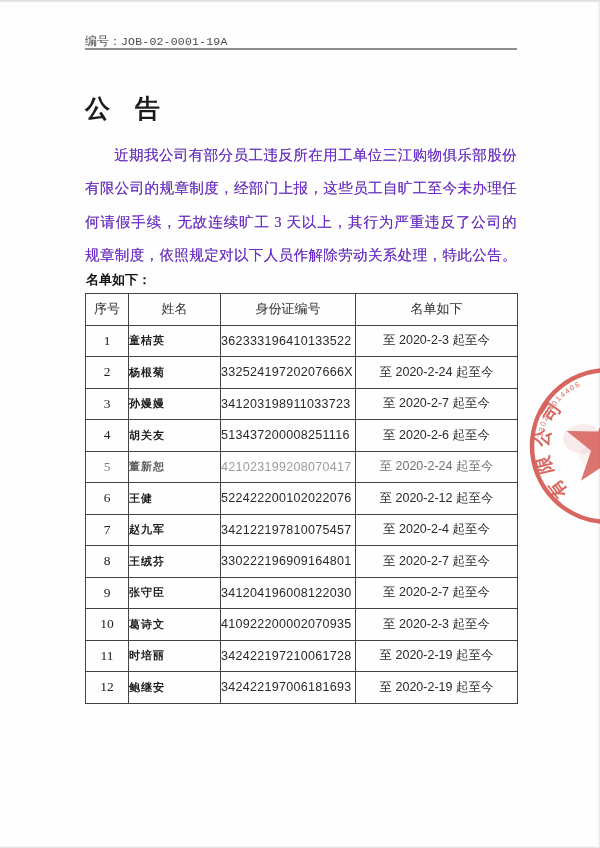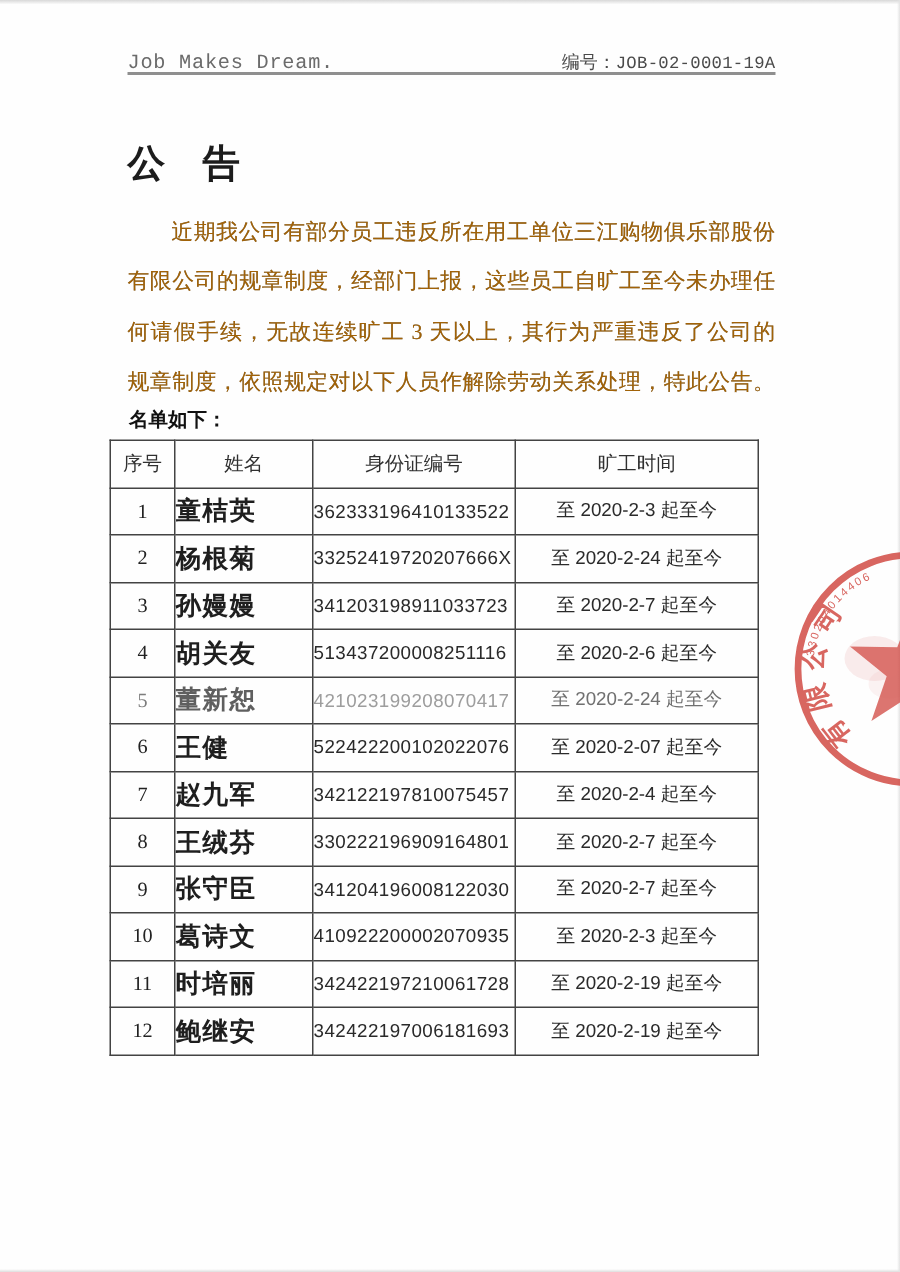--- a/index.html
+++ b/index.html
@@ -11,49 +11,48 @@
 
   
   .hdr{position:absolute;top:33px;left:85px;width:432px;display:flex;justify-content:space-between;align-items:baseline;}
   .slogan{font-family:"Liberation Mono","DejaVu Sans Mono",monospace;font-size:13.5px;color:#6b6b6b;letter-spacing:.5px;}
   .docno{font-size:12px;color:#4a4a4a;}
   .docno .val{font-family:"Liberation Mono","DejaVu Sans Mono",monospace;font-size:11.5px;letter-spacing:.2px;}
   .hdr-line{position:absolute;top:48px;left:85px;width:432px;height:2px;background:#8f8f8f;}
 
   
   .title{position:absolute;top:92px;left:85px;width:432px;font-size:25px;font-weight:700;color:#1c1c1c;}
-  .para{position:absolute;top:139px;left:85px;width:432px;font-size:14.6px;line-height:33.4px;color:#a16207;text-align:justify;text-indent:2em;letter-spacing:.3px;text-shadow:0 0 .4px rgba(40,40,40,.55);}
+  .para{position:absolute;top:139px;left:85px;width:432px;font-size:14.6px;line-height:33.4px;color:#6d28d9;text-align:justify;text-indent:2em;letter-spacing:.3px;text-shadow:0 0 .4px rgba(40,40,40,.55);}
   .list-intro{position:absolute;top:271px;left:86px;font-family:"Liberation Sans","DejaVu Sans",sans-serif;font-weight:700;font-size:13px;color:#111;}
 
   
-  table.roster{position:absolute;top:293px;left:73px;width:432px;border-collapse:collapse;table-layout:fixed;background:transparent;}
+  table.roster{position:absolute;top:293px;left:85px;width:432px;border-collapse:collapse;table-layout:fixed;background:transparent;}
   .roster th,.roster td{border:1.5px solid #434343;height:31.5px;padding:0;box-sizing:border-box;overflow:hidden;white-space:nowrap;}
   .roster th{font-family:"Liberation Serif","DejaVu Serif",serif;font-weight:400;font-size:13px;color:#303030;text-align:center;}
   .c-no{text-align:center;font-family:"Liberation Serif","DejaVu Serif",serif;font-size:13.5px;color:#222;}
-  .c-name{text-align:left;padding-left:15px;font-family:"Liberation Sans","DejaVu Sans",sans-serif;font-weight:700;font-size:17px;color:#1e1e1e;letter-spacing:1px;}
+  .c-name{text-align:left;padding-left:15px;font-family:"Liberation Sans","DejaVu Sans",sans-serif;font-weight:700;font-size:11px;color:#1e1e1e;letter-spacing:1px;}
   .c-id{text-align:left;padding-left:5px;font-family:"Liberation Sans","DejaVu Sans",sans-serif;font-size:12.5px;color:#2a2a2a;letter-spacing:.3px;margin-left:29px;}
   .c-period{text-align:center;padding-right:6px;font-family:"Liberation Sans","DejaVu Sans",sans-serif;font-size:12.5px;color:#2a2a2a;}
   tr.faded .c-no{color:#7d7d7d;}
   tr.faded .c-name{color:#5f5f5f;}
   tr.faded .c-id{color:#9d9d9d;}
   tr.faded .c-period{color:#707070;}
 
   
   .seal{position:absolute;left:523px;top:361px;width:170px;height:170px;opacity:.82;}
 </style>
 </head>
 <body>
 
 <div class="page">
   <div class="scan-top"></div>
   <div class="scan-bottom"></div>
   <div class="scan-right"></div>
 
   <div class="hdr">
-    <span class="slogan">Job Makes Dream.</span>
     <span class="docno"><span>编号：</span><span class="val">JOB-02-0001-19A</span></span>
   </div>
   <div class="hdr-line"></div>
 
   <div class="title">公　告</div>
 
   <div class="para">近期我公司有部分员工违反所在用工单位三江购物俱乐部股份有限公司的规章制度，经部门上报，这些员工自旷工至今未办理任何请假手续，无故连续旷工 3 天以上，其行为严重违反了公司的规章制度，依照规定对以下人员作解除劳动关系处理，特此公告。</div>
 
   <div class="list-intro">名单如下：</div>
 
@@ -62,21 +61,21 @@
       <col style="width:43px">
         <col style="width:92px">
         <col style="width:135px">
         <col style="width:162px">
     </colgroup>
     <thead>
       <tr>
         <th>序号</th>
         <th>姓名</th>
         <th>身份证编号</th>
-        <th>旷工时间</th>
+        <th>名单如下</th>
       </tr>
     </thead>
     <tbody>
         <tr>
           <td class="c-no">1</td>
           <td class="c-name">童桔英</td>
           <td class="c-id">362333196410133522</td>
           <td class="c-period">至 2020-2-3 起至今</td>
         </tr>
         <tr>
@@ -100,21 +99,21 @@
         <tr class="faded">
           <td class="c-no">5</td>
           <td class="c-name">董新恕</td>
           <td class="c-id">421023199208070417</td>
           <td class="c-period">至 2020-2-24 起至今</td>
         </tr>
         <tr>
           <td class="c-no">6</td>
           <td class="c-name">王健</td>
           <td class="c-id">522422200102022076</td>
-          <td class="c-period">至 2020-2-07 起至今</td>
+          <td class="c-period">至 2020-2-12 起至今</td>
         </tr>
         <tr>
           <td class="c-no">7</td>
           <td class="c-name">赵九军</td>
           <td class="c-id">342122197810075457</td>
           <td class="c-period">至 2020-2-4 起至今</td>
         </tr>
         <tr>
           <td class="c-no">8</td>
           <td class="c-name">王绒芬</td>

